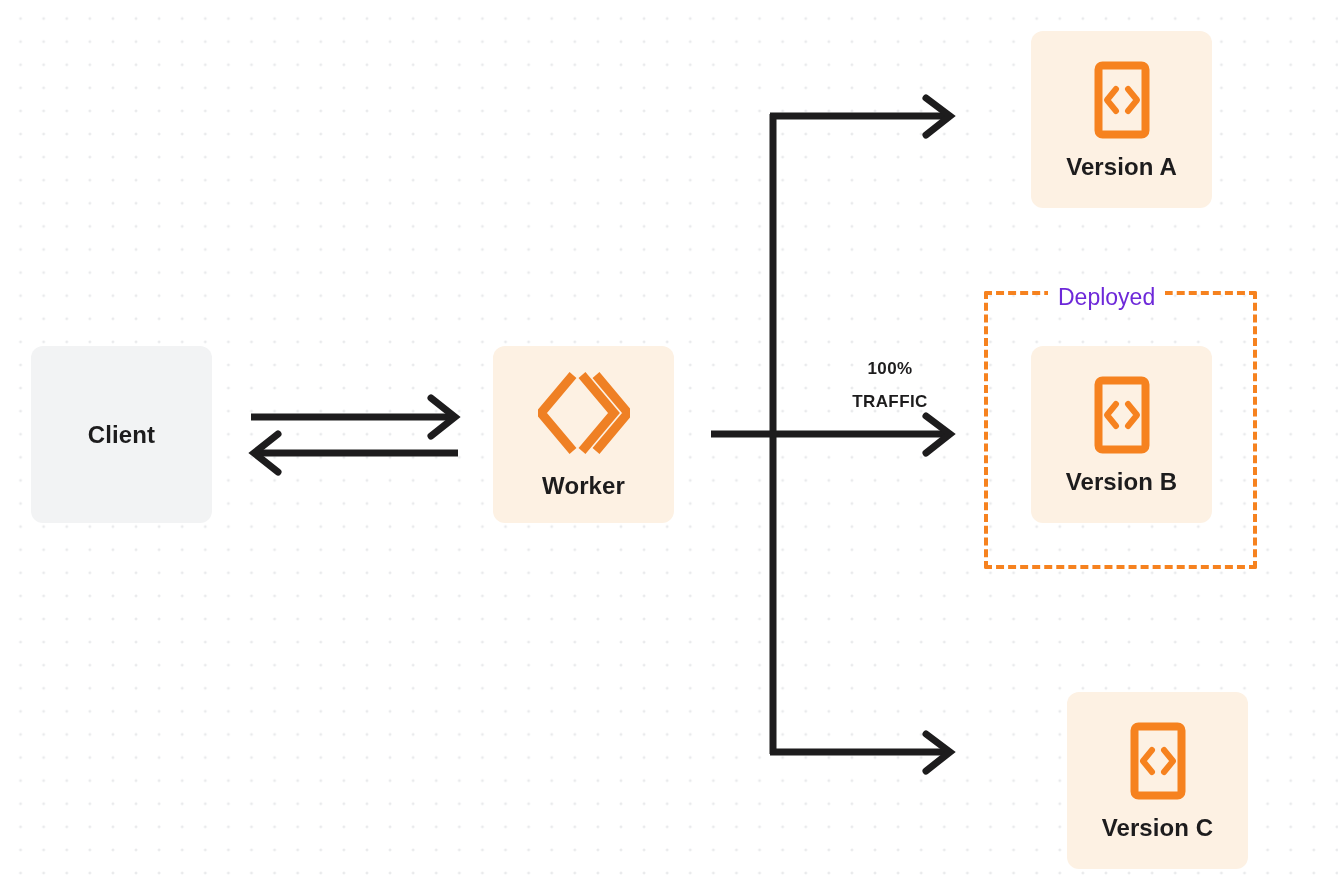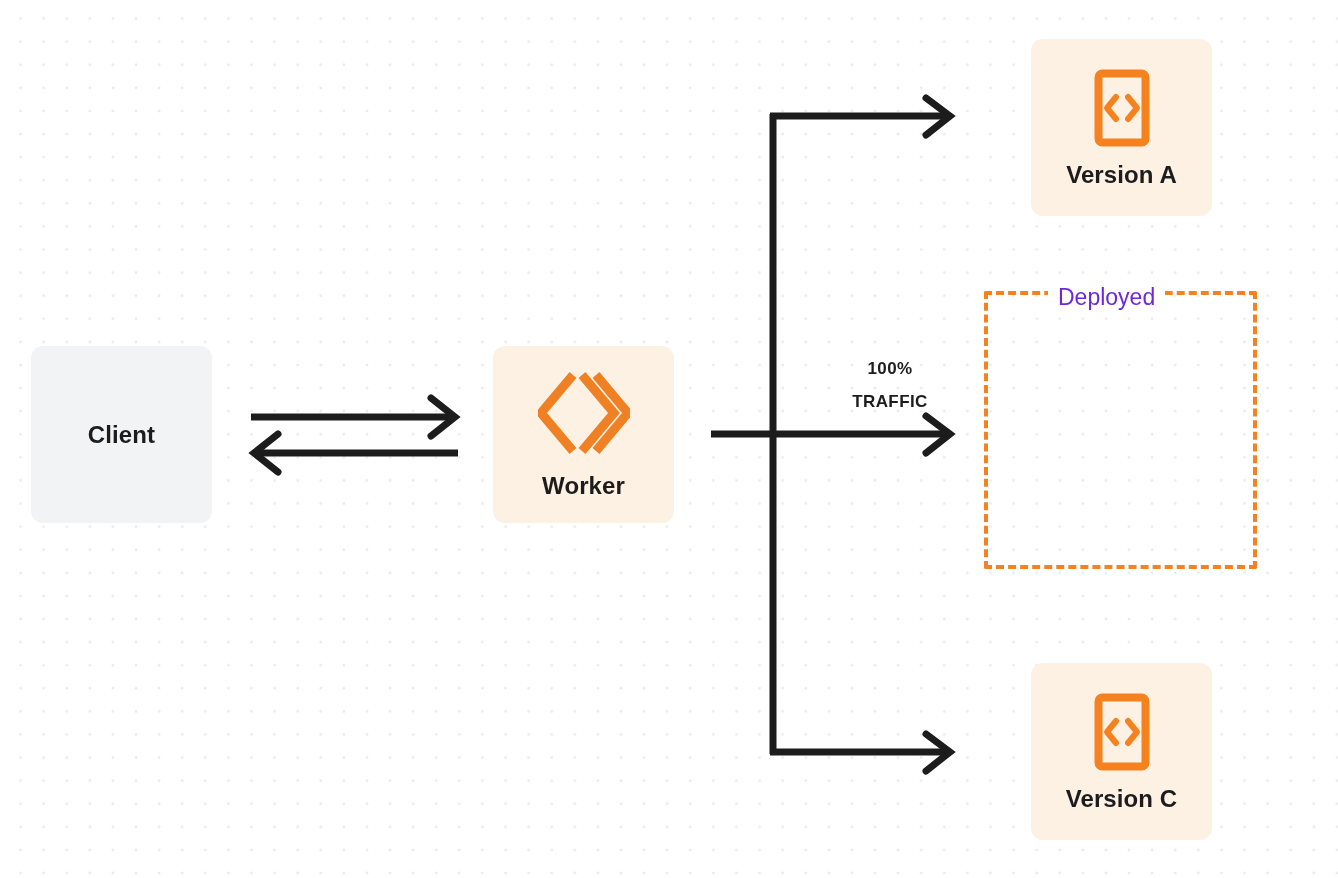--- a/index.html
+++ b/index.html
@@ -71,23 +71,23 @@
     margin-bottom: 2px;
   }
 
   
   .version-node {
     width: 181px;
     height: 177px;
     background-color: #fdf1e3;
     left: 1031px;
   }
-  #version-a-node { top: 39px; }
+  #version-a-node { top: 31px; }
   #version-b-node { top: 346px; }
-  #version-c-node { top: 663px; }
+  #version-c-node { top: 692px; margin-left: 36px; }
 
   .version-node .code-icon {
     width: 56px;
     height: 78px;
     margin-bottom: 16px;
   }
 
   
   #deployed-frame {
     position: absolute;
@@ -203,20 +203,30 @@
     <span class="code-icon">
       <svg viewBox="0 0 56 78" width="56" height="78" xmlns="http://www.w3.org/2000/svg" aria-hidden="true">
         <rect x="4.5" y="4.5" width="47" height="69" rx="4" ry="4" fill="none" stroke="#f6821f" stroke-width="8"></rect>
         <polyline points="22,28 13,39 22,50" fill="none" stroke="#f6821f" stroke-width="6" stroke-linecap="round" stroke-linejoin="round"></polyline>
         <polyline points="34,28 43,39 34,50" fill="none" stroke="#f6821f" stroke-width="6" stroke-linecap="round" stroke-linejoin="round"></polyline>
       </svg>
     </span>
     <span class="node-label">Version A</span>
   </div>
 
+  <div id="version-b-node" class="node version-node">
+    <span class="code-icon">
+      <svg viewBox="0 0 56 78" width="56" height="78" xmlns="http://www.w3.org/2000/svg" aria-hidden="true">
+        <rect x="4.5" y="4.5" width="47" height="69" rx="4" ry="4" fill="none" stroke="#f6821f" stroke-width="8"></rect>
+        <polyline points="22,28 13,39 22,50" fill="none" stroke="#f6821f" stroke-width="6" stroke-linecap="round" stroke-linejoin="round"></polyline>
+        <polyline points="34,28 43,39 34,50" fill="none" stroke="#f6821f" stroke-width="6" stroke-linecap="round" stroke-linejoin="round"></polyline>
+      </svg>
+    </span>
+    <span class="node-label">Version B</span>
+  </div>
 
   <div id="version-c-node" class="node version-node">
     <span class="code-icon">
       <svg viewBox="0 0 56 78" width="56" height="78" xmlns="http://www.w3.org/2000/svg" aria-hidden="true">
         <rect x="4.5" y="4.5" width="47" height="69" rx="4" ry="4" fill="none" stroke="#f6821f" stroke-width="8"></rect>
         <polyline points="22,28 13,39 22,50" fill="none" stroke="#f6821f" stroke-width="6" stroke-linecap="round" stroke-linejoin="round"></polyline>
         <polyline points="34,28 43,39 34,50" fill="none" stroke="#f6821f" stroke-width="6" stroke-linecap="round" stroke-linejoin="round"></polyline>
       </svg>
     </span>
     <span class="node-label">Version C</span>

